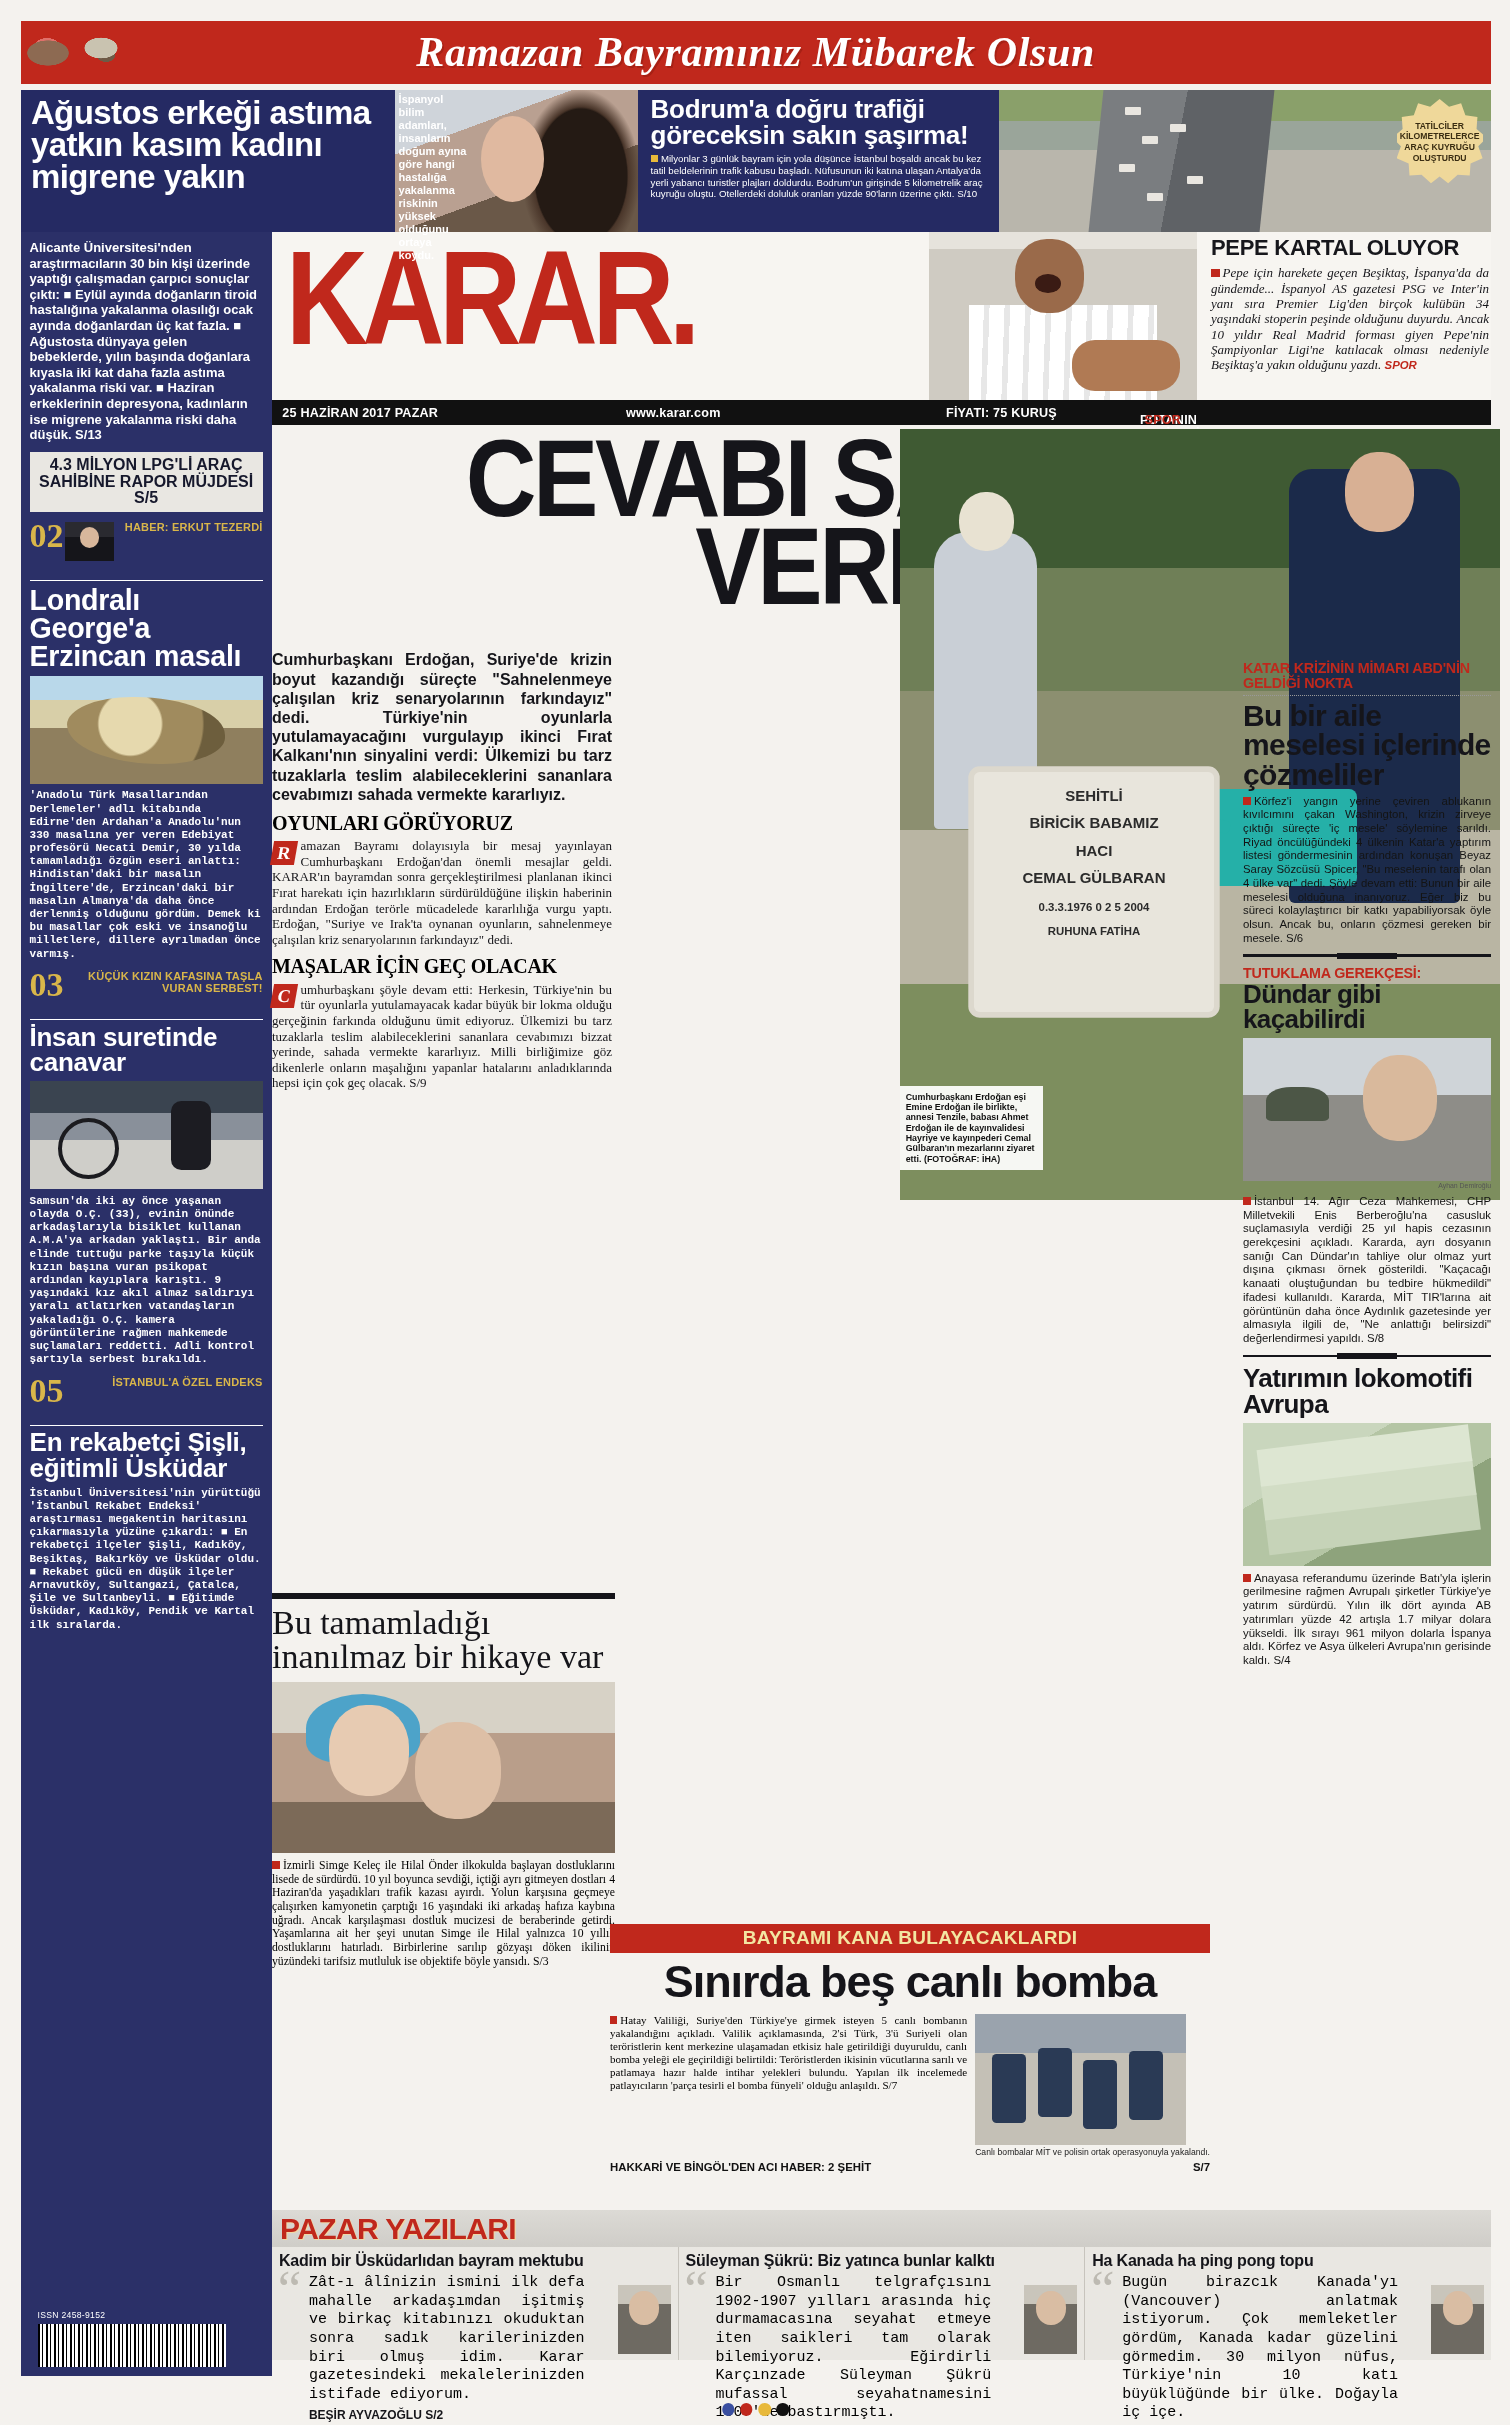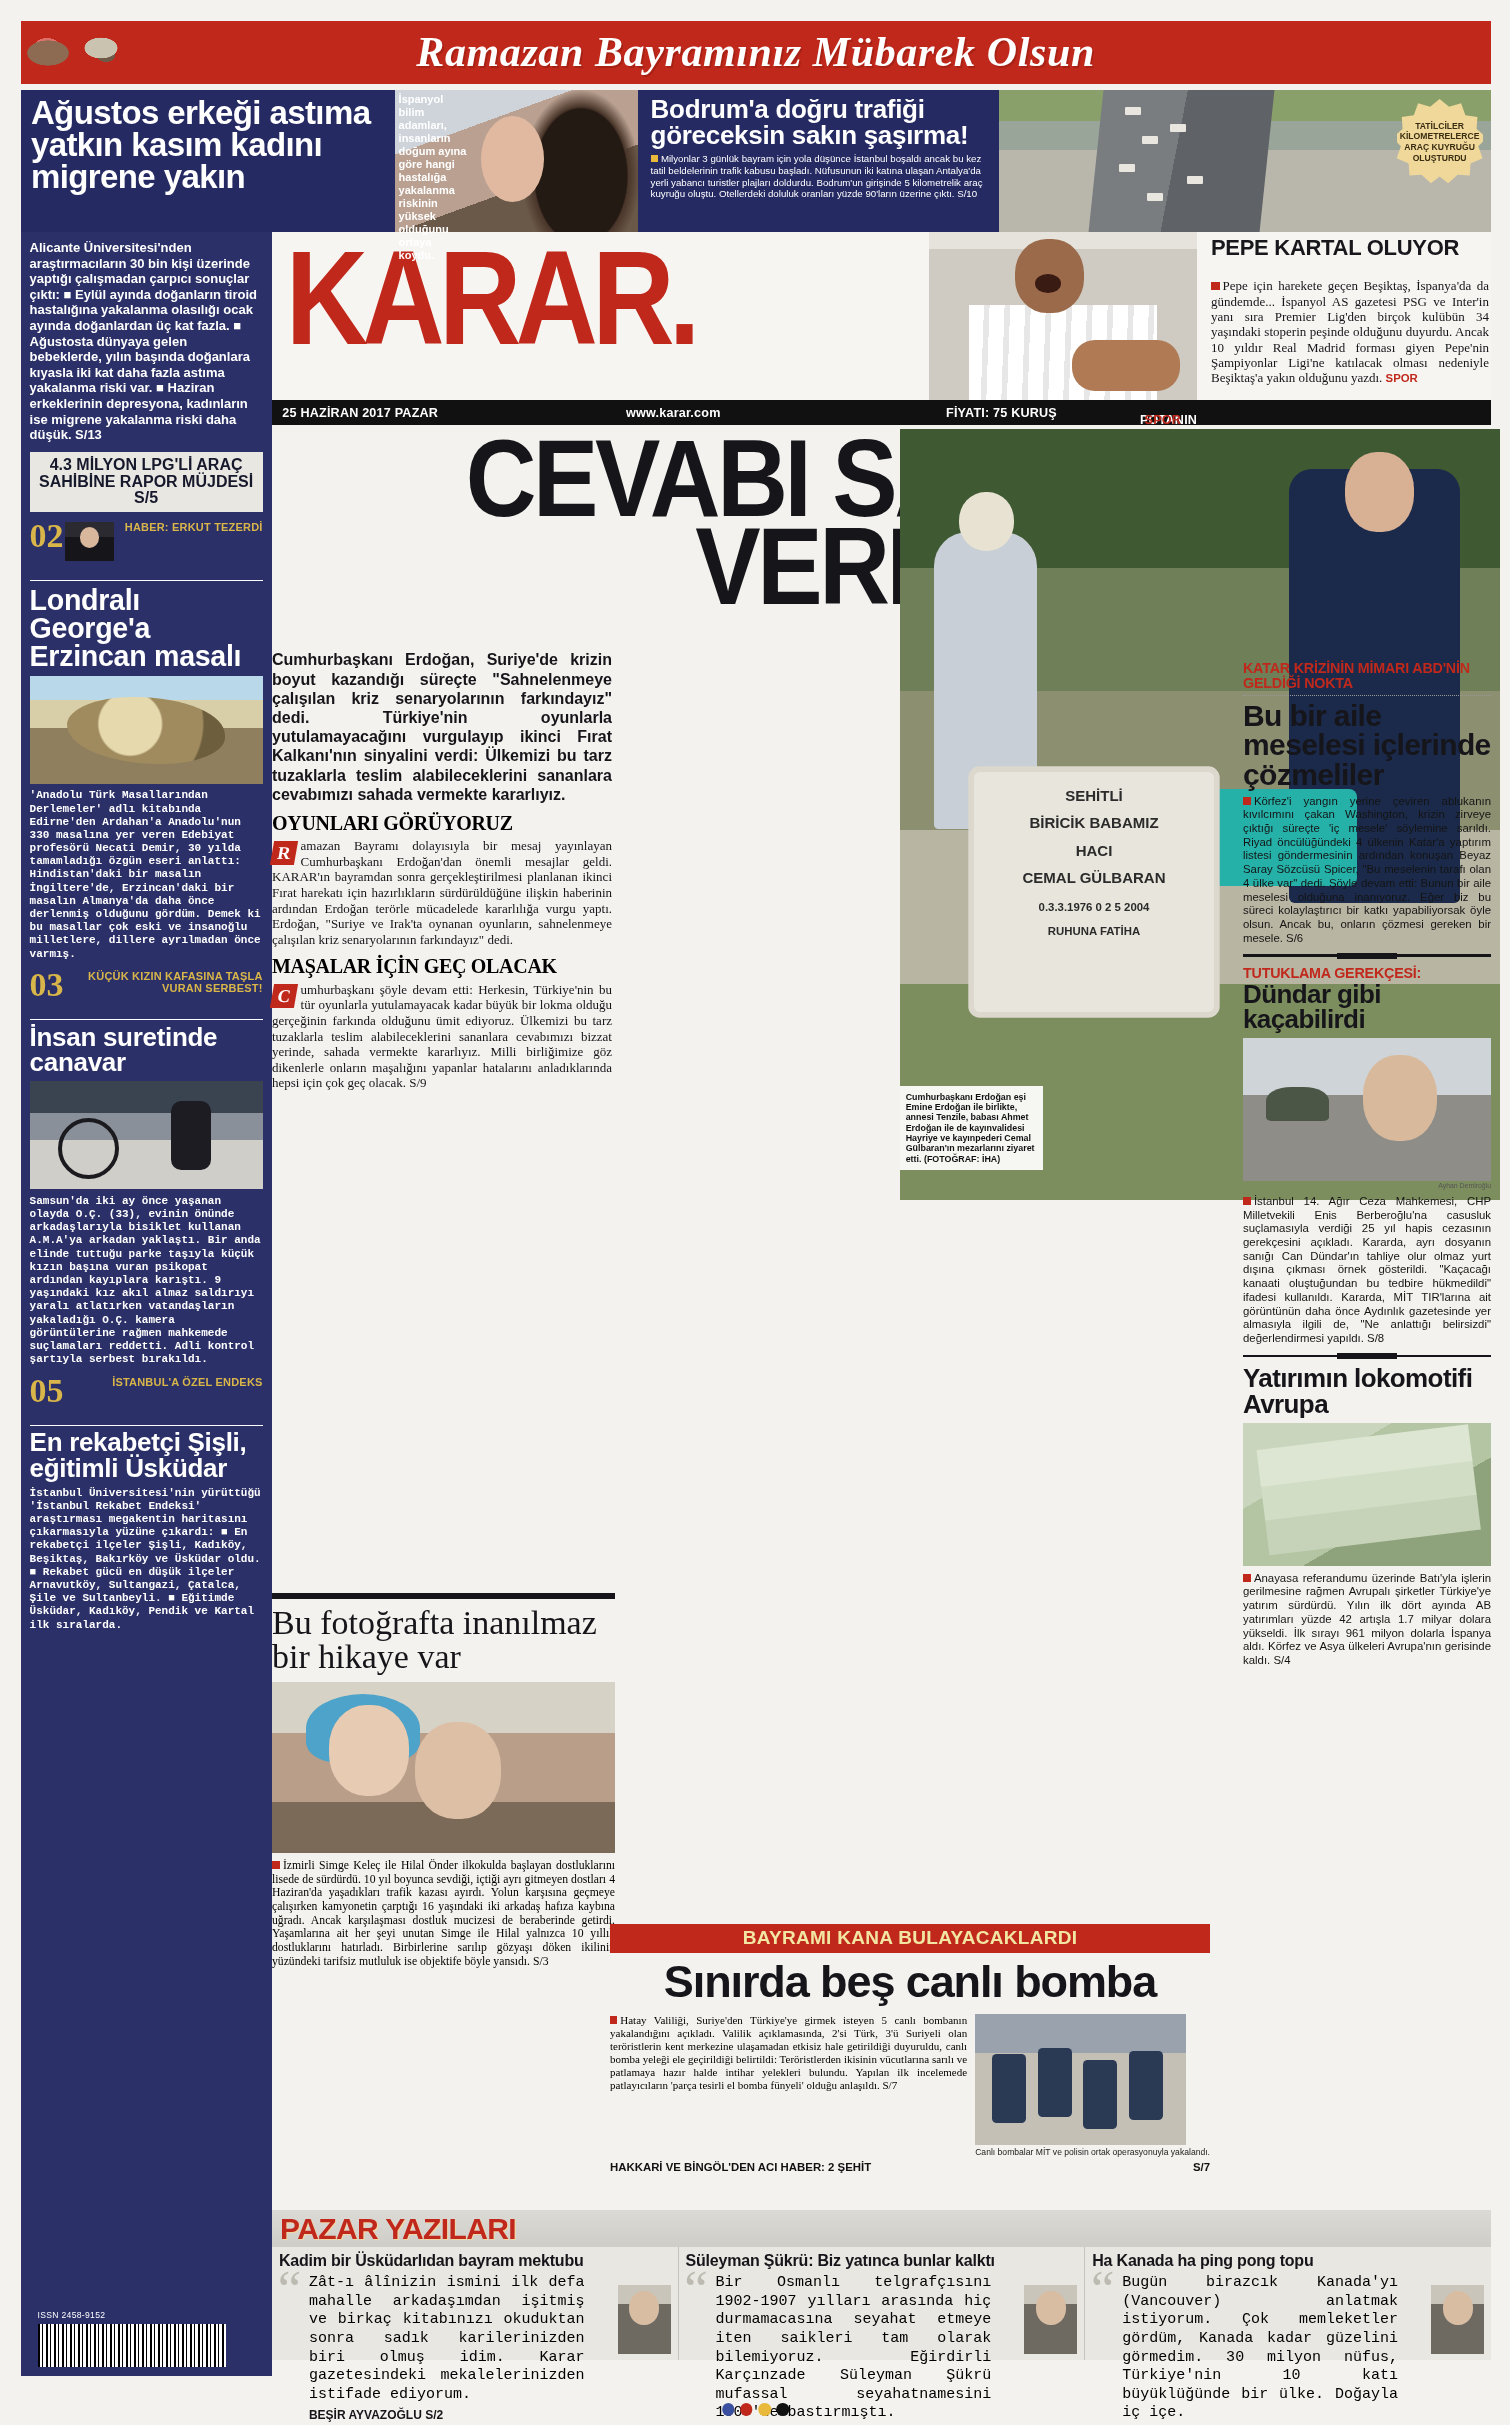--- a/index.html
+++ b/index.html
@@ -84,21 +84,21 @@
   .logo{ position:absolute; left:13.7px; top:5.7px; font-size:114px; font-weight:700; color:#c0281c;
     letter-spacing:-5.7px; line-height:.9; font-family:"Liberation Sans", sans-serif; transform:scaleY(1.18); transform-origin:left top;}
   .pepe-photo{ position:absolute; left:657px; top:0; width:268px; height:168px;
     background:linear-gradient(180deg,#e6e3dc 0 10%, #cfcbc2 10% 100%); overflow:hidden;}
   .pepe-photo .head{position:absolute;left:86px;top:6.9px;width:69px;height:74px;border-radius:46%;background:#9a6a4a;}
   .pepe-photo .mouth{position:absolute;left:106px;top:42px;width:26px;height:19.4px;border-radius:50%;background:#3a1b14;}
   .pepe-photo .jersey{position:absolute;left:40px;top:73px;width:188px;height:95px;background:repeating-linear-gradient(92deg,#fff 0 15px,#e7e7e7 15px 20.6px);}
   .pepe-photo .arm{position:absolute;left:143px;top:108px;width:108px;height:51px;background:#b07a54;border-radius:23px;}
   .pepe-col{ position:absolute; left:939px; top:3.4px; width:278px; }
   .pepe-title{ font-size:22px; font-weight:700; letter-spacing:-0.3px; color:#17171c;}
-  .pepe-body{ font-family:"Liberation Serif", serif; font-size:13px; line-height:1.18; text-align:justify; margin-top:17px; color:#15151a;}
+  .pepe-body{ font-family:"Liberation Serif", serif; font-size:13px; line-height:1.18; text-align:justify; margin-top:4px; color:#15151a;font-style:italic;}
   .pepe-body .sq{display:inline-block;width:8.6px;height:8.6px;background:#c0281c;margin-right:2.9px;}
   .pepe-body .spor{ color:#c0281c; font-weight:700; font-family:"Liberation Sans",sans-serif; font-size:11.4px;}
   .mast-bar{ position:absolute; left:272px; top:400px; width:1219px; height:25px; background:#111; color:#fff;
     display:flex; align-items:center; font-size:12.6px; font-weight:700; letter-spacing:0.2px;}
   .mast-bar span{ position:absolute; }
   .mb-date{ left:10.3px; } .mb-url{ left:354px; } .mb-price{ left:674px; }
   .mb-sport{ left:868px; } .mb-sport .tag{ color:#c0281c; margin-left:4.6px; }
 
   
   .main{ position:absolute; left:272px; top:429px; width:959px; }
@@ -315,21 +315,21 @@
         <span style="top:97px">CEMAL    GÜLBARAN</span>
         <span style="top:129px;font-size:11.4px">0.3.3.1976   0 2 5 2004</span>
         <span style="top:153px;font-size:11.4px">RUHUNA        FATİHA</span>
       </div>
     </div>
     <div class="pm-caption">Cumhurbaşkanı Erdoğan eşi Emine Erdoğan ile birlikte, annesi Tenzile, babası Ahmet Erdoğan ile de kayınvalidesi Hayriye ve kayınpederi Cemal Gülbaran'ın mezarlarını ziyaret etti. (FOTOĞRAF: İHA)</div>
   </div>
 
   <div class="foto-block">
     <div class="foto-rule"></div>
-    <div class="foto-title">Bu fotoğrafta inanılmaz bir hikaye var</div>
+    <div class="foto-title">Bu tamamladığı inanılmaz bir hikaye var</div>
     <div class="foto-photo">
       <div class="scarf"></div>
         <div class="h1"></div>
         <div class="h2"></div>
     </div>
     <div class="foto-body">
       <span class="sq"></span><span>İzmirli Simge Keleç ile Hilal Önder ilkokulda başlayan dostluklarını lisede de sürdürdü. 10 yıl boyunca sevdiği, içtiği ayrı gitmeyen dostları 4 Haziran'da yaşadıkları trafik kazası ayırdı. Yolun karşısına geçmeye çalışırken kamyonetin çarptığı 16 yaşındaki iki arkadaş hafıza kaybına uğradı. Ancak karşılaşması dostluk mucizesi de beraberinde getirdi. Yaşamlarına ait her şeyi unutan Simge ile Hilal yalnızca 10 yıllık dostluklarını hatırladı. Birbirlerine sarılıp gözyaşı döken ikilinin yüzündeki tarifsiz mutluluk ise objektife böyle yansıdı. S/3</span>
     </div>
   </div>
 

